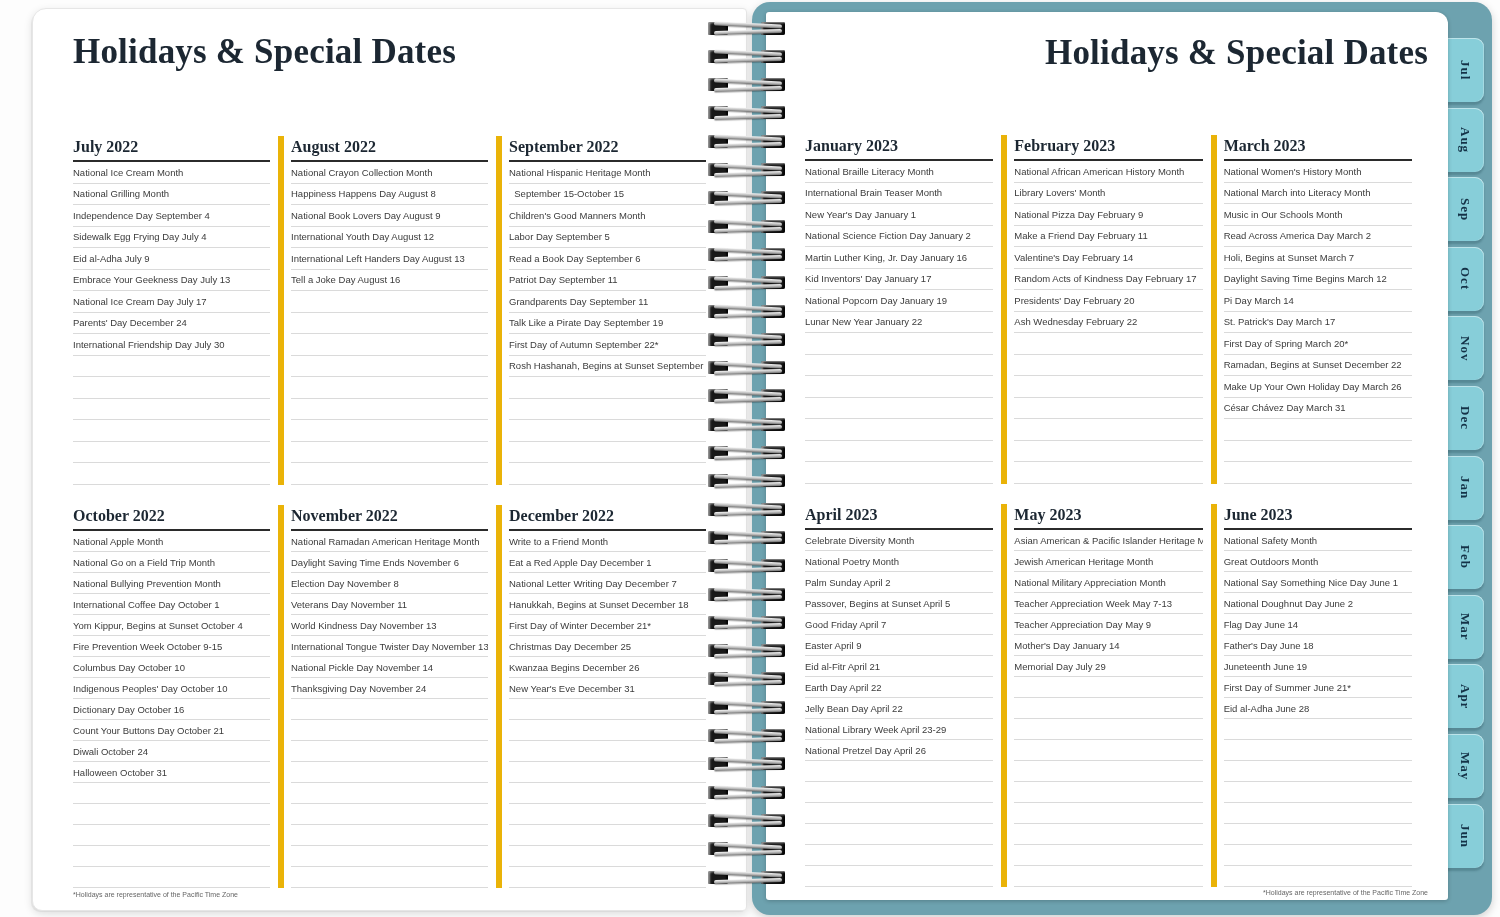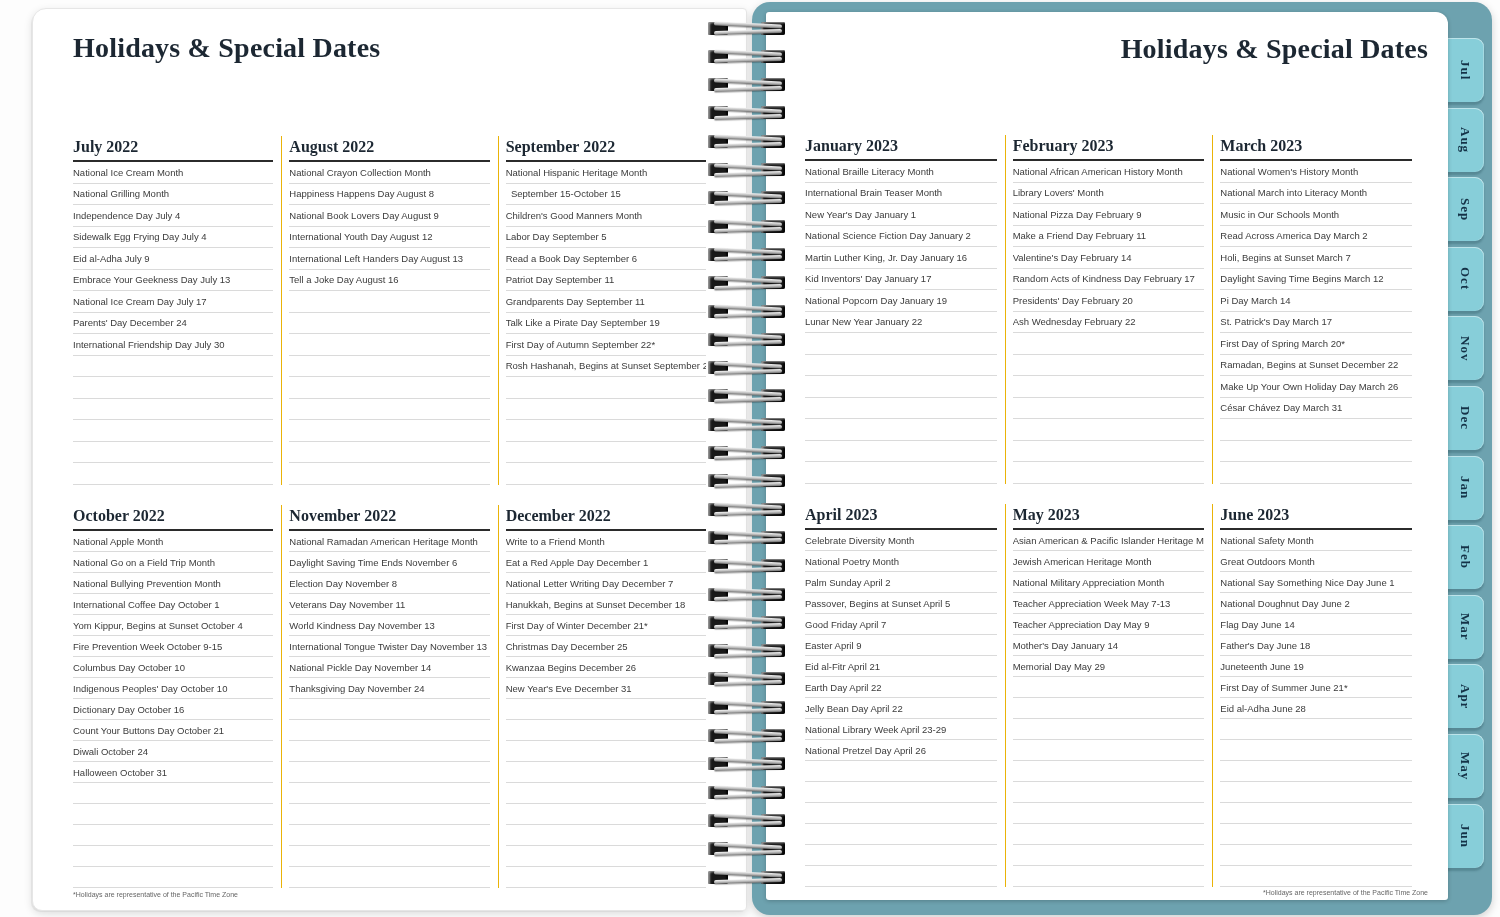--- a/index.html
+++ b/index.html
@@ -11,37 +11,37 @@
              border:1px solid #e6e6e6;border-radius:14px 4px 4px 10px;
              box-shadow:0 3px 9px rgba(0,0,0,.13), -2px 2px 0 -1px #f1f1f1;}
   
   .cover{position:absolute;left:752px;top:2px;width:740px;height:913px;
          background:var(--c-cover,#6da2af);border-radius:18px;
          box-shadow:0 3px 8px rgba(0,0,0,.18);}
   .right-page{position:absolute;left:766px;top:12px;width:682px;height:888px;background:#ffffff;
               border-radius:3px 12px 3px 3px;box-shadow:0 1px 4px rgba(0,0,0,.22);}
 
   .page-title{margin:0;position:absolute;font-family:"Liberation Serif",serif;font-weight:600;
-              font-size:28px;letter-spacing:.2px;color:var(--c-text,#1c2732);}
+              font-size:35px;letter-spacing:.2px;color:var(--c-text,#1c2732);}
   .left-page .page-title{left:40px;top:23px;}
   .right-page .page-title{right:20px;top:21px;text-align:right;}
 
   
   .section{position:absolute;display:flex;}
   .left-page .section{left:40px;right:40px;}
   .right-page .section{left:39px;right:36px;}
   .left-page .section.top{top:127px;}
   .left-page .section.bottom{top:496px;}
   .right-page .section.top{top:123px;}
   .right-page .section.bottom{top:492px;}
   .section.top{--rh:21.5px;}
   .section.bottom{--rh:21px;}
 
   .month{flex:1 1 0;min-width:0;}
-  .month + .month{border-left:1px solid #eab308;padding-left:7px;}
+  .month + .month{border-left:6px solid #eab308;padding-left:7px;}
   .month:not(:last-child){padding-right:8px;}
   .month-name{font-family:"Liberation Serif",serif;font-weight:700;font-size:16px;line-height:22px;
               color:var(--c-text,#1c2732);padding-bottom:2px;border-bottom:2px solid #2b2b2b;}
   .row{box-sizing:border-box;height:var(--rh);border-bottom:1px solid #dadada;
        display:flex;align-items:center;font-size:9.5px;color:#3b3b3b;
        white-space:pre;overflow:hidden;}
 
   .footnote{position:absolute;font-size:7px;color:#666;}
   .left-page .footnote{left:40px;top:882px;}
   .right-page .footnote{right:20px;top:877px;text-align:right;}
@@ -74,21 +74,21 @@
 
 <div class="scene">
 
   <div class="left-page">
     <h1 class="page-title">Holidays &amp; Special Dates</h1>
     <div class="section top">
         <div class="month">
           <div class="month-name">July 2022</div>
           <div class="row">National Ice Cream Month</div>
           <div class="row">National Grilling Month</div>
-          <div class="row">Independence Day July 4</div>
+          <div class="row">Independence Day September 4</div>
           <div class="row">Sidewalk Egg Frying Day July 4</div>
           <div class="row">Eid al-Adha July 9</div>
           <div class="row">Embrace Your Geekness Day July 13</div>
           <div class="row">National Ice Cream Day July 17</div>
           <div class="row">Parents' Day December 24</div>
           <div class="row">International Friendship Day July 30</div>
           <div class="row"></div>
           <div class="row"></div>
           <div class="row"></div>
           <div class="row"></div>
@@ -318,21 +318,21 @@
           <div class="row"></div>
         </div>
         <div class="month">
           <div class="month-name">May 2023</div>
           <div class="row">Asian American &amp; Pacific Islander Heritage Month</div>
           <div class="row">Jewish American Heritage Month</div>
           <div class="row">National Military Appreciation Month</div>
           <div class="row">Teacher Appreciation Week May 7-13</div>
           <div class="row">Teacher Appreciation Day May 9</div>
           <div class="row">Mother's Day January 14</div>
-          <div class="row">Memorial Day May 29</div>
+          <div class="row">Memorial Day July 29</div>
           <div class="row"></div>
           <div class="row"></div>
           <div class="row"></div>
           <div class="row"></div>
           <div class="row"></div>
           <div class="row"></div>
           <div class="row"></div>
           <div class="row"></div>
           <div class="row"></div>
           <div class="row"></div>

